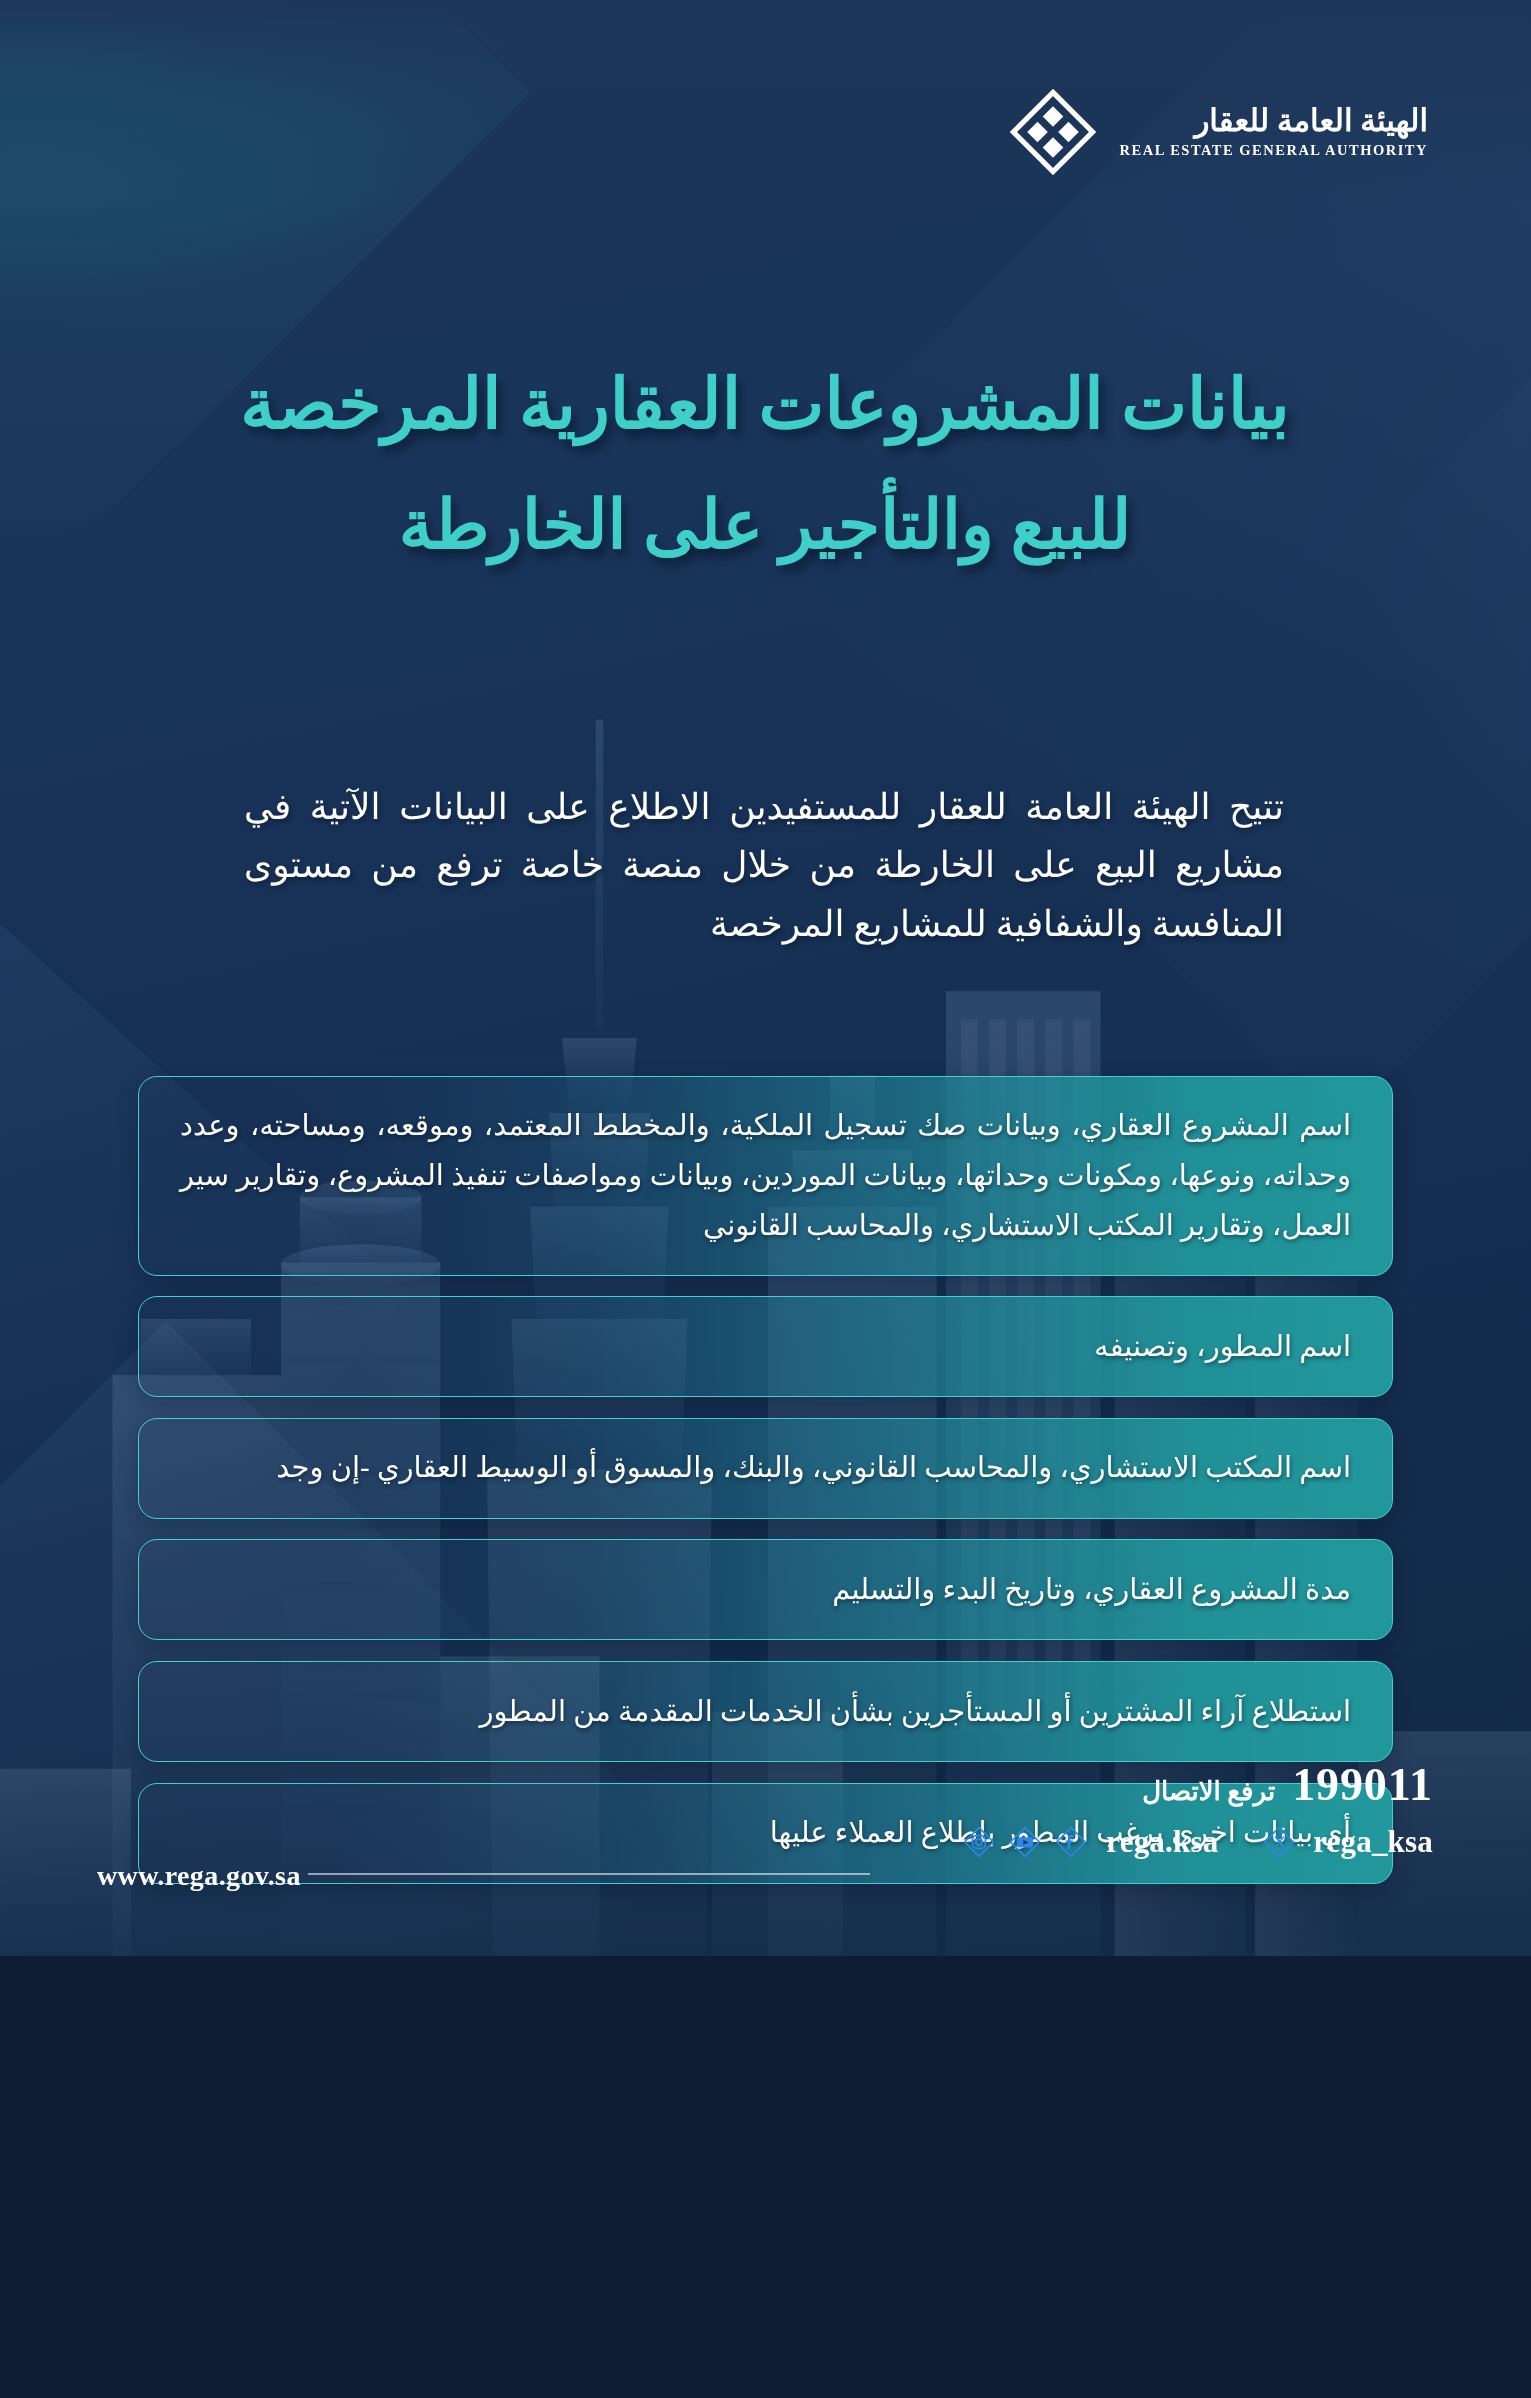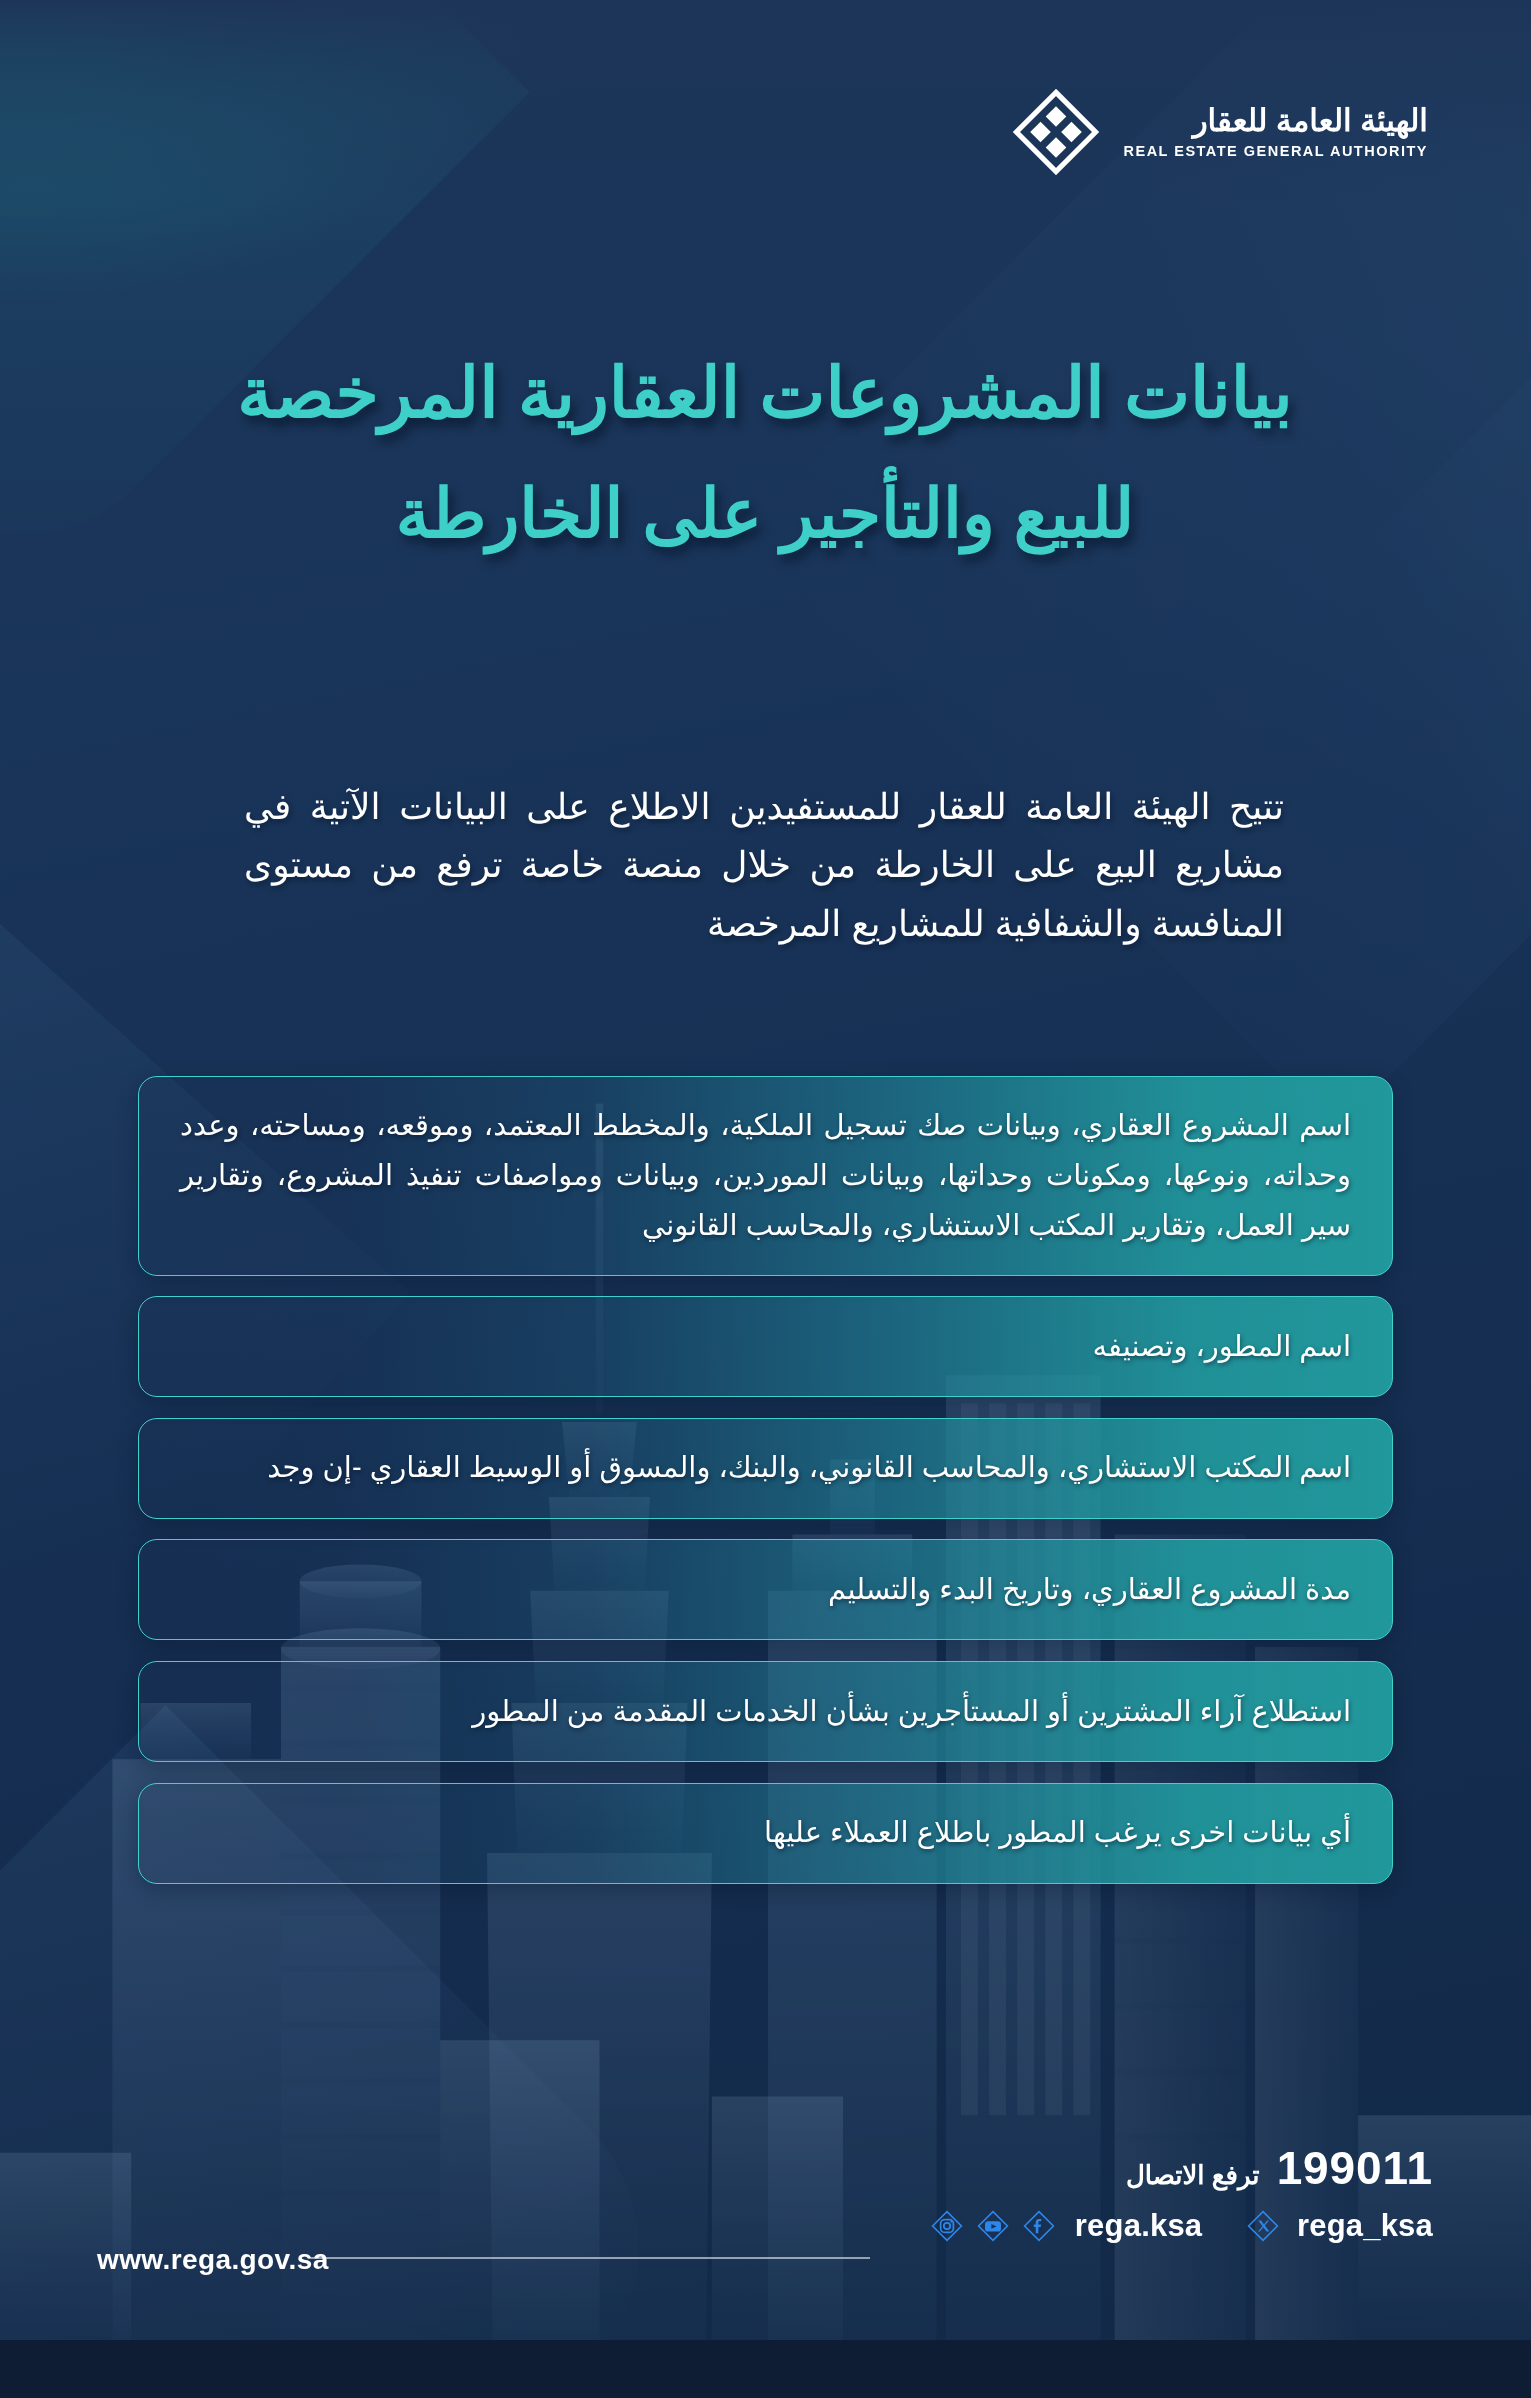--- a/index.html
+++ b/index.html
@@ -2,23 +2,23 @@
 <html lang="ar" dir="rtl" style="font-size:15px"><head>
 <meta charset="utf-8">
 <title>REGA Infographic</title>
 <style>
   html,body{margin:0;padding:0;background:#0e1d33;}
   *{box-sizing:border-box;}
 
   .poster{
     position:relative;
     width:1532px;
-    height:2340px;
+    height:1956px;
     overflow:hidden;
-    font-family:Liberation Sans, sans-serif;
+    font-family:Liberation Serif, serif;
     background:
       radial-gradient(806px 581px at 2% -4%, rgba(32,140,150,0.85) 0%, rgba(26,108,124,0.42) 32%, rgba(20,52,88,0.0) 68%),
       radial-gradient(843px 656px at 100% 118%, rgba(36,126,150,0.30) 0%, rgba(20,52,88,0.0) 62%),
       linear-gradient(168deg,#1b3558 0%,#1a355a 24%,#163054 52%,#142c4e 76%,#122947 100%);
   }
 
   
   .band{position:absolute;pointer-events:none;}
   .band-tr{
     top:-112px; right:-319px; width:843px; height:1106px;
@@ -84,21 +84,21 @@
     position:absolute; top:354px; left:0; right:0;
     text-align:center;
   }
   .title-main{
     color:#3ed0c8;
     font-size:70px;
     font-weight:800;
     letter-spacing:-0.5px;
     line-height:1.12;
     text-shadow:4.7px 6.6px 9.4px rgba(4,16,34,.55);
-    margin:0;
+    margin:12px;
   }
   .title-sub{
     color:#3ed0c8;
     font-size:68px;
     font-weight:800;
     line-height:1.2;
     letter-spacing:1.9px;
     text-shadow:4.7px 6.6px 9.4px rgba(4,16,34,.55);
     margin:41px 0 0 0;
   }

